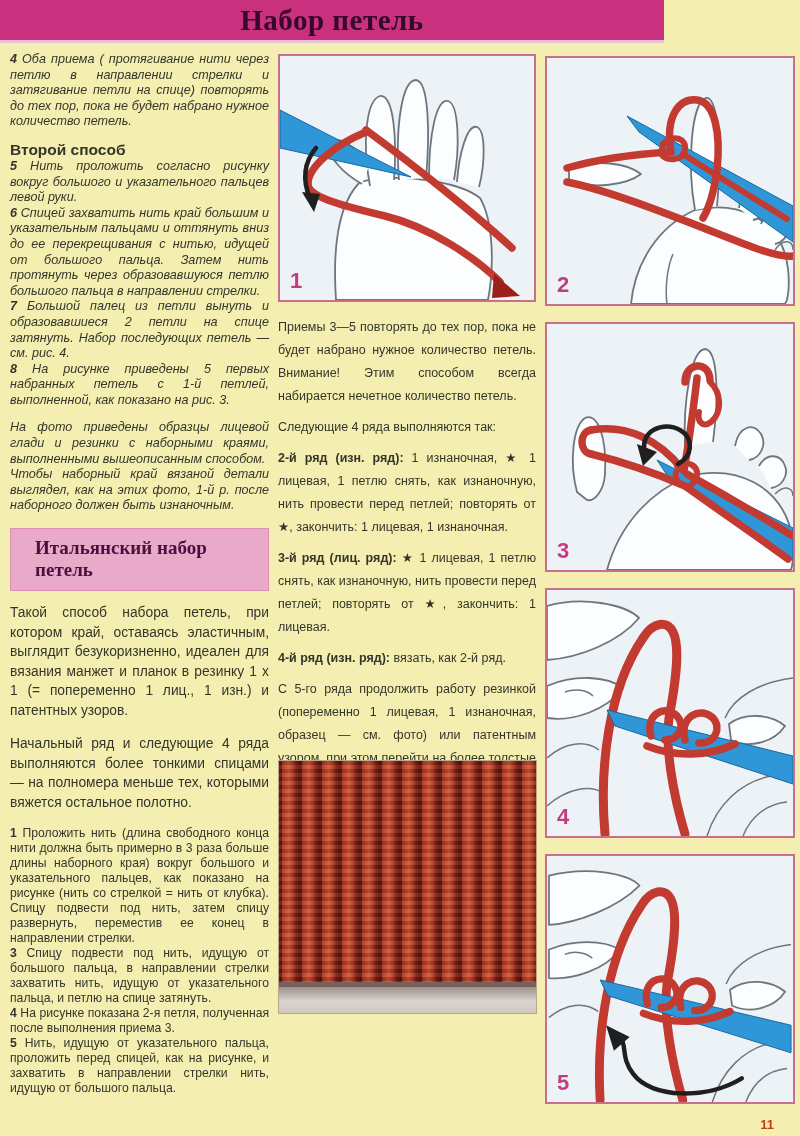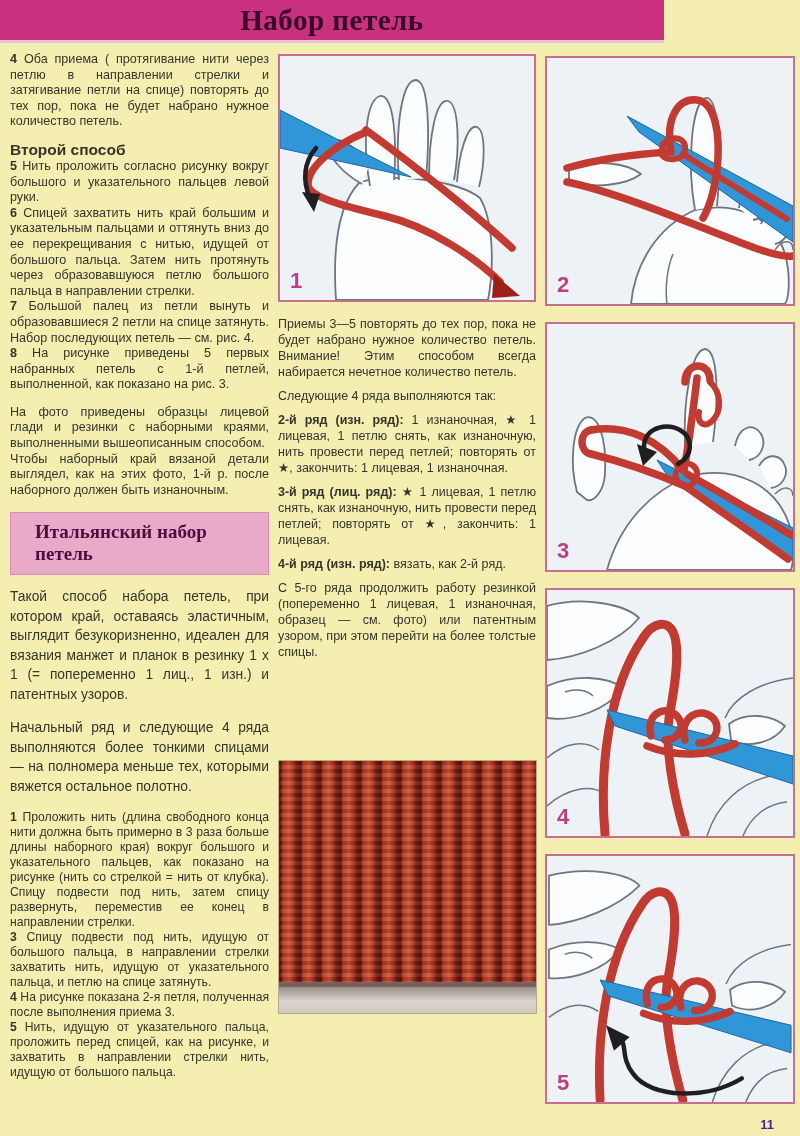--- a/index.html
+++ b/index.html
@@ -17,34 +17,34 @@
   }
   .page-title{
     font-family:"Liberation Serif",serif;font-weight:bold;
     font-size:29px;color:#36082a;letter-spacing:.5px;
   }
   
   .col-left{position:absolute;left:10px;top:52px;width:259px;}
   .col-mid{position:absolute;left:278px;top:54px;width:258px;}
   .col-right{position:absolute;left:545px;top:56px;width:250px;}
   p{margin:0;}
-  .t{font-size:12.6px;line-height:15.6px;text-align:justify;}
+  .t{font-size:12.6px;line-height:15.6px;text-align:justify;font-style:italic;}
   .t b{font-weight:bold;} .gap14{margin-top:14px;} .gap12{margin-top:12px;}
   .subhead{font-size:15.5px;font-weight:bold;margin-top:10px;line-height:19px;}
   .pink-banner{
     margin-top:14px;background:#e9a9c9;padding:8px 8px 9px 24px;
     border:1px solid #dd8fb6;
   }
   .pink-banner span{
     font-family:"Liberation Serif",serif;font-weight:bold;
     font-size:19px;color:#4d0d3f;
   }
   .big{font-size:13.8px;line-height:19.5px;text-align:justify;}
   .small{font-size:12.2px;line-height:15px;text-align:justify;}
-  .midtext{font-size:12.5px;line-height:16px;text-align:justify;}
+  .midtext{font-size:12.5px;line-height:23px;text-align:justify;}
   .row-p{margin-top:8px;}
   
   .figure{
     position:relative;background:#edf2f6;border:2px solid #c96f8e;
     box-sizing:border-box;
   }
   .fig-mid{width:258px;height:248px;}
   .fig-right{width:250px;height:250px;margin-bottom:16px;}
   .fig-num{
     position:absolute;left:10px;bottom:6px;
@@ -72,21 +72,21 @@
         #d05a38 10px,#b03a26 14px,
         #7a2014 17px,#5e1710 20px);
   }
   .knit-edge{
     position:absolute;left:0;bottom:0;width:100%;height:26px;
     background:linear-gradient(180deg,#9b8f88,#dad5cf 55%,#cfc9c1);
     border-top:5px solid rgba(45,8,5,.55);
   }
   .page-num{
     position:absolute;right:26px;bottom:4px;
-    font-size:13px;font-weight:bold;color:#4c1d95;
+    font-size:13px;font-weight:bold;color:#c2410c;
   }
 </style>
 </head>
 <body>
 
 <div class="page-header">
   <span class="page-title">Набор петель</span>
 </div>
 
 <div class="col-left">

